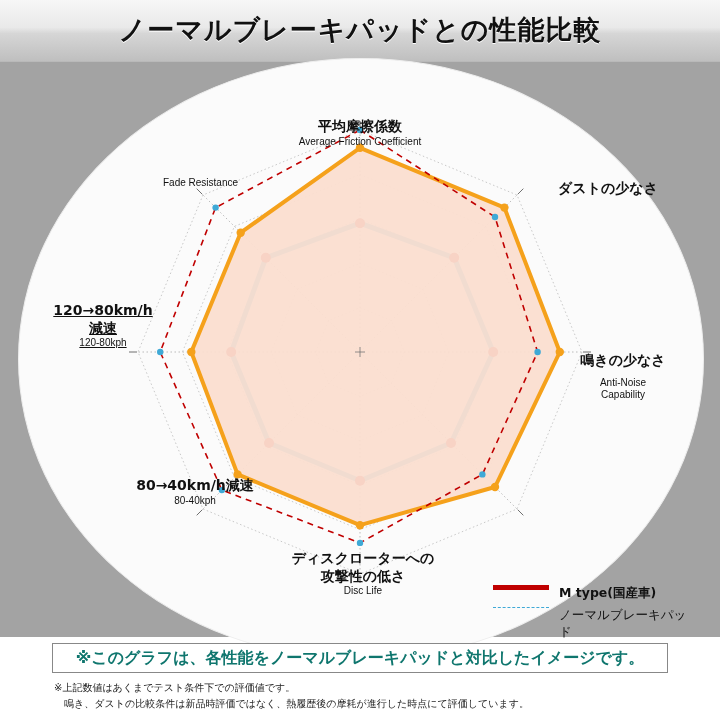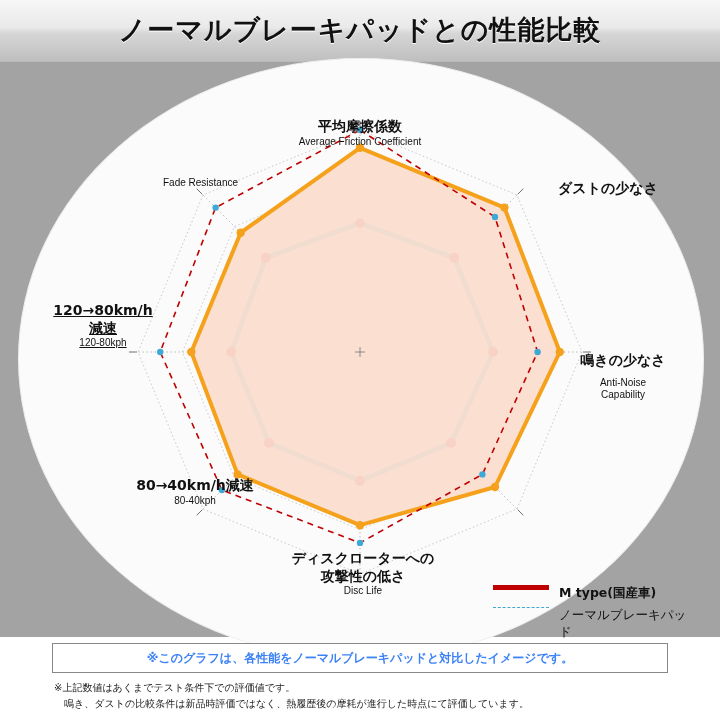--- a/index.html
+++ b/index.html
@@ -51,21 +51,21 @@
   .legswatch{width:56px;height:0;margin-right:10px;flex:0 0 auto;}
   .legtext{font-size:12.5px;font-weight:bold;color:#111;font-family:"DejaVu Sans",sans-serif;}
   .legtext.thin{font-weight:normal;}
   
   #notebox{
     position:absolute;left:52px;top:643px;width:616px;height:30px;
     border:1px solid #888;background:#fff;
     display:flex;align-items:center;justify-content:center;
     box-sizing:border-box;
   }
-  #notebox span{font-size:12px;font-weight:bold;color:#3b82f6;font-family:"DejaVu Sans",sans-serif;}
+  #notebox span{font-size:16px;font-weight:bold;color:#0f766e;font-family:"DejaVu Sans",sans-serif;}
   #footnotes{
     position:absolute;left:54px;top:680px;width:650px;
   }
   #footnotes div{font-size:10px;color:#222;line-height:1.55;font-family:"DejaVu Sans",sans-serif;}
 </style>
 </head>
 <body>
 
 <div id="header">
   <div id="header-title">ノーマルブレーキパッドとの性能比較</div>

